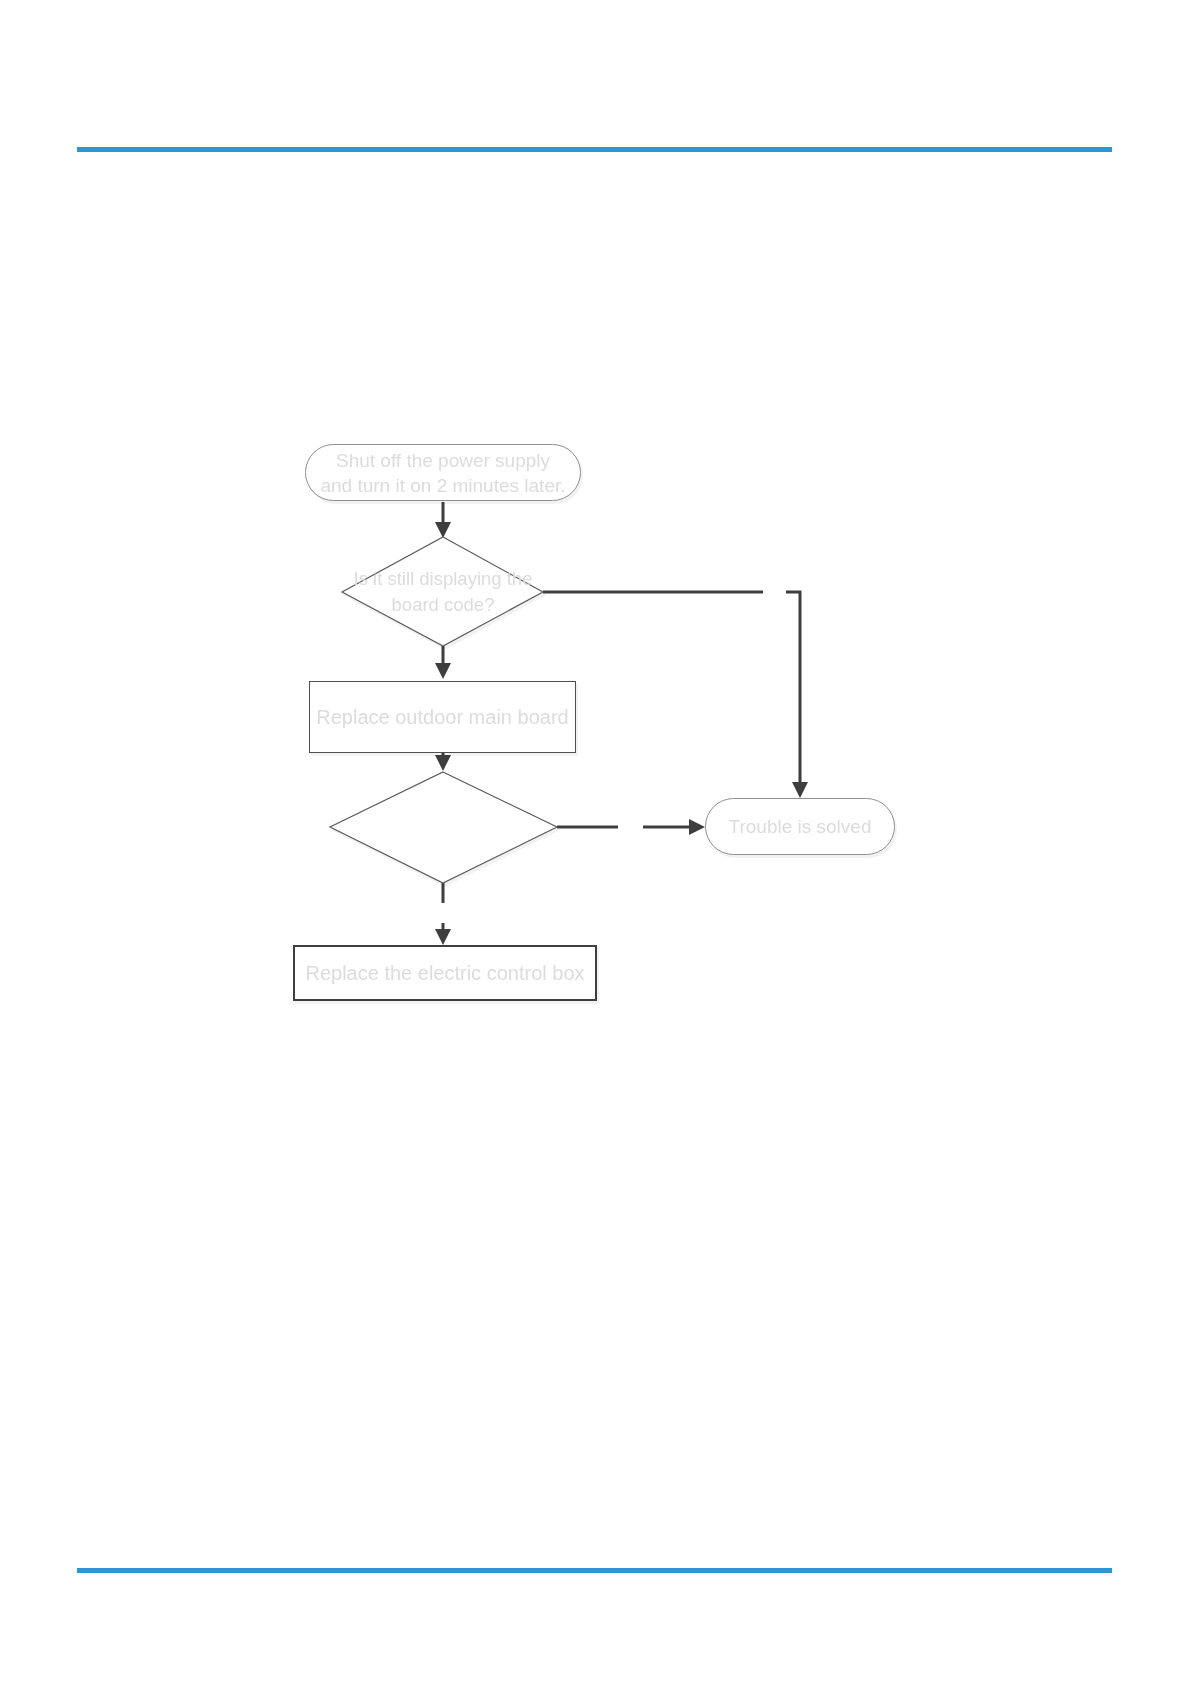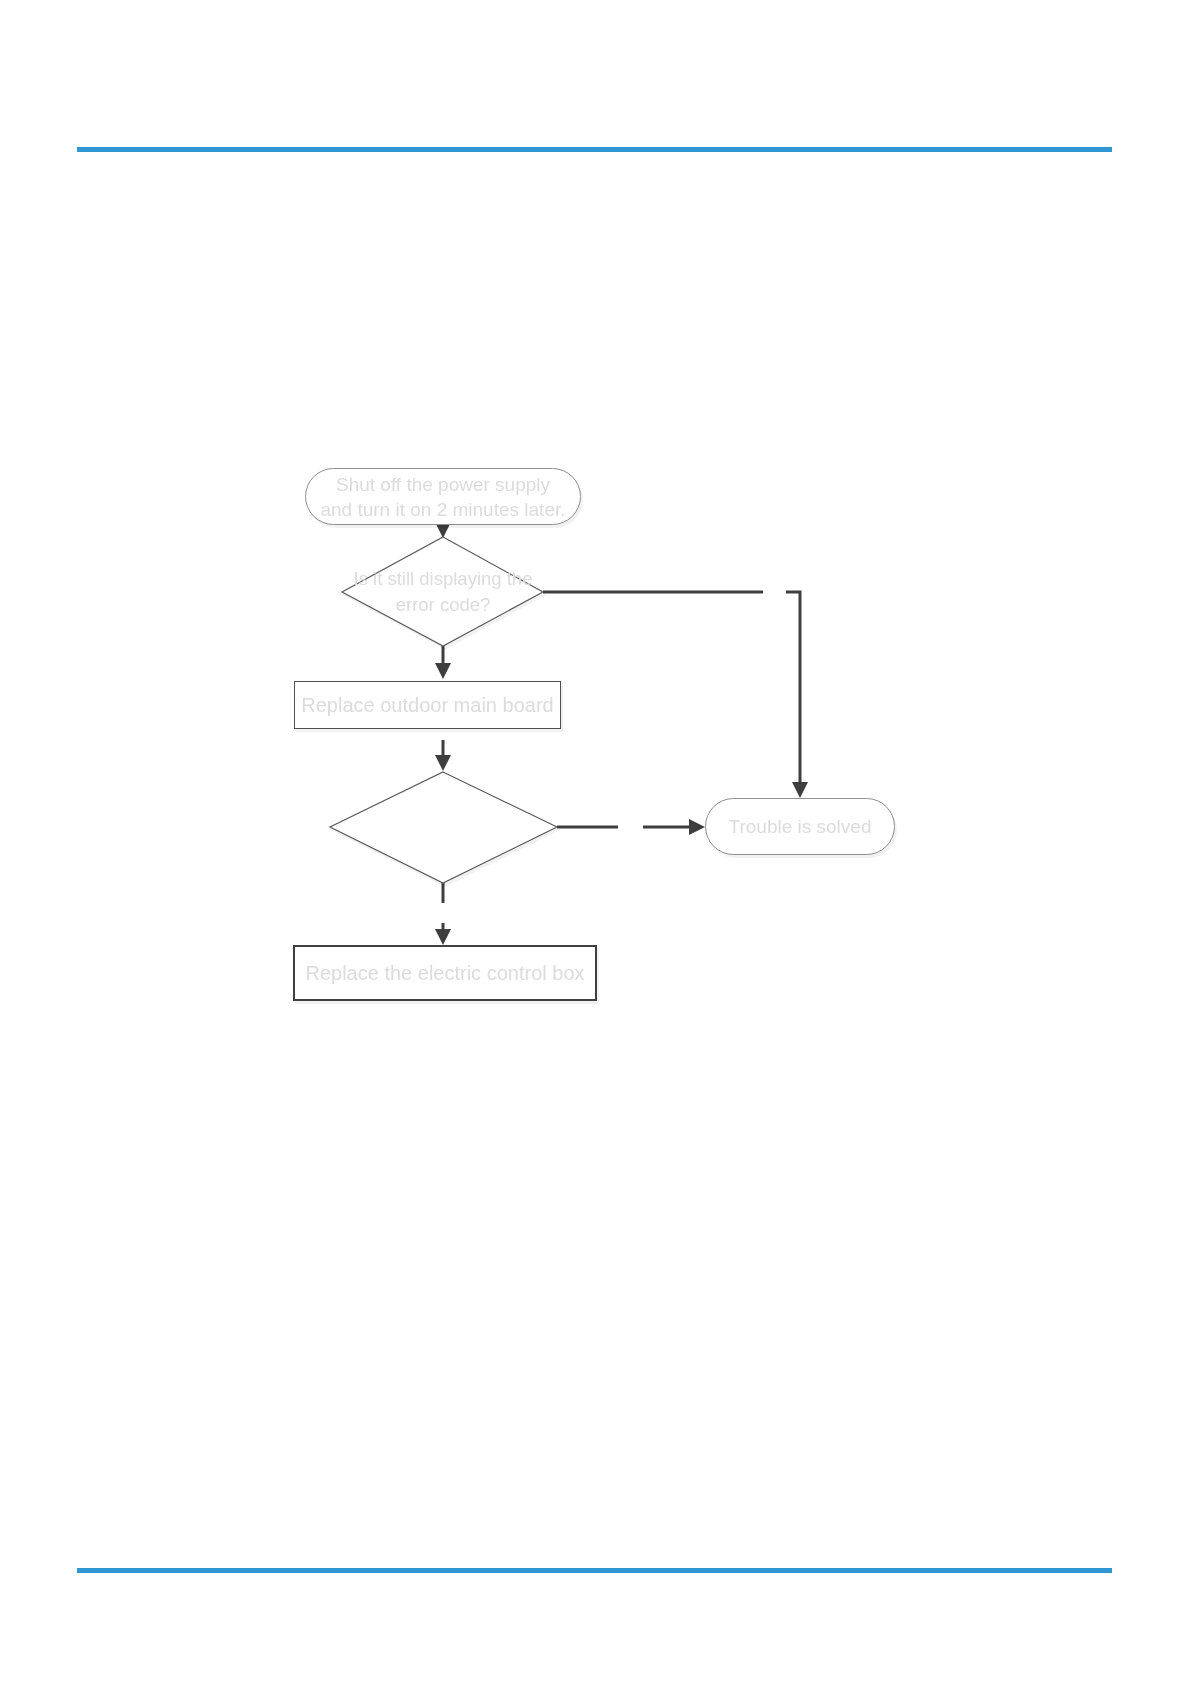--- a/index.html
+++ b/index.html
@@ -27,27 +27,27 @@
     text-align:center;
     background:#ffffff;
     color:#dcdcdc;
     box-shadow:2px 3px 0 rgba(0,0,0,0.05);
   }
   .stadium{
     border:1px solid #8f8f8f;
     border-radius:29px;
     font-size:19px;line-height:25px;
   }
-  .stadium-start{left:305px;top:468px;width:276px;height:57px;padding:0 14px;align-items:center;}
+  .stadium-start{left:305px;top:444px;width:276px;height:57px;padding:0 14px;align-items:center;}
   .stadium-solved{left:705px;top:798px;width:190px;height:57px;font-size:19px;}
   .process{
     font-size:20px;
     white-space:nowrap;
   }
-  .process-1{left:294px;top:681px;width:267px;height:48px;border:1px solid #4f4f4f;}
+  .process-1{left:309px;top:681px;width:267px;height:72px;border:1px solid #4f4f4f;}
   .process-2{left:293px;top:945px;width:304px;height:56px;border:2px solid #3f3f3f;}
   .flow-label{
     position:absolute;
     display:flex;align-items:center;justify-content:center;
     text-align:center;
     color:#dcdcdc;
     font-size:18.5px;line-height:26px;
     background:transparent;
   }
   .label-decision1{left:343px;top:559px;width:200px;height:66px;}
@@ -91,21 +91,21 @@
       <polygon points="443,537 543,592 443,646 342,592"></polygon>
       <polygon points="443,772 557,827 443,883 330,827"></polygon>
     </g>
   </svg>
 
   <div class="node stadium stadium-start" style="color: rgb(220, 220, 220);">
     <span>Shut off the power supply and turn it on 2 minutes later.</span>
   </div>
 
   <div class="flow-label label-decision1" style="color: rgb(220, 220, 220);">
-    <span>Is it still displaying the error code?</span>
+    <span>Is it still displaying the board code?</span>
   </div>
 
   <div class="node process process-1" style="color: rgb(220, 220, 220);">
     <span>Replace outdoor main board</span>
   </div>
 
 
   <div class="node stadium stadium-solved" style="color: rgb(220, 220, 220);">
     <span>Trouble is solved</span>
   </div>

